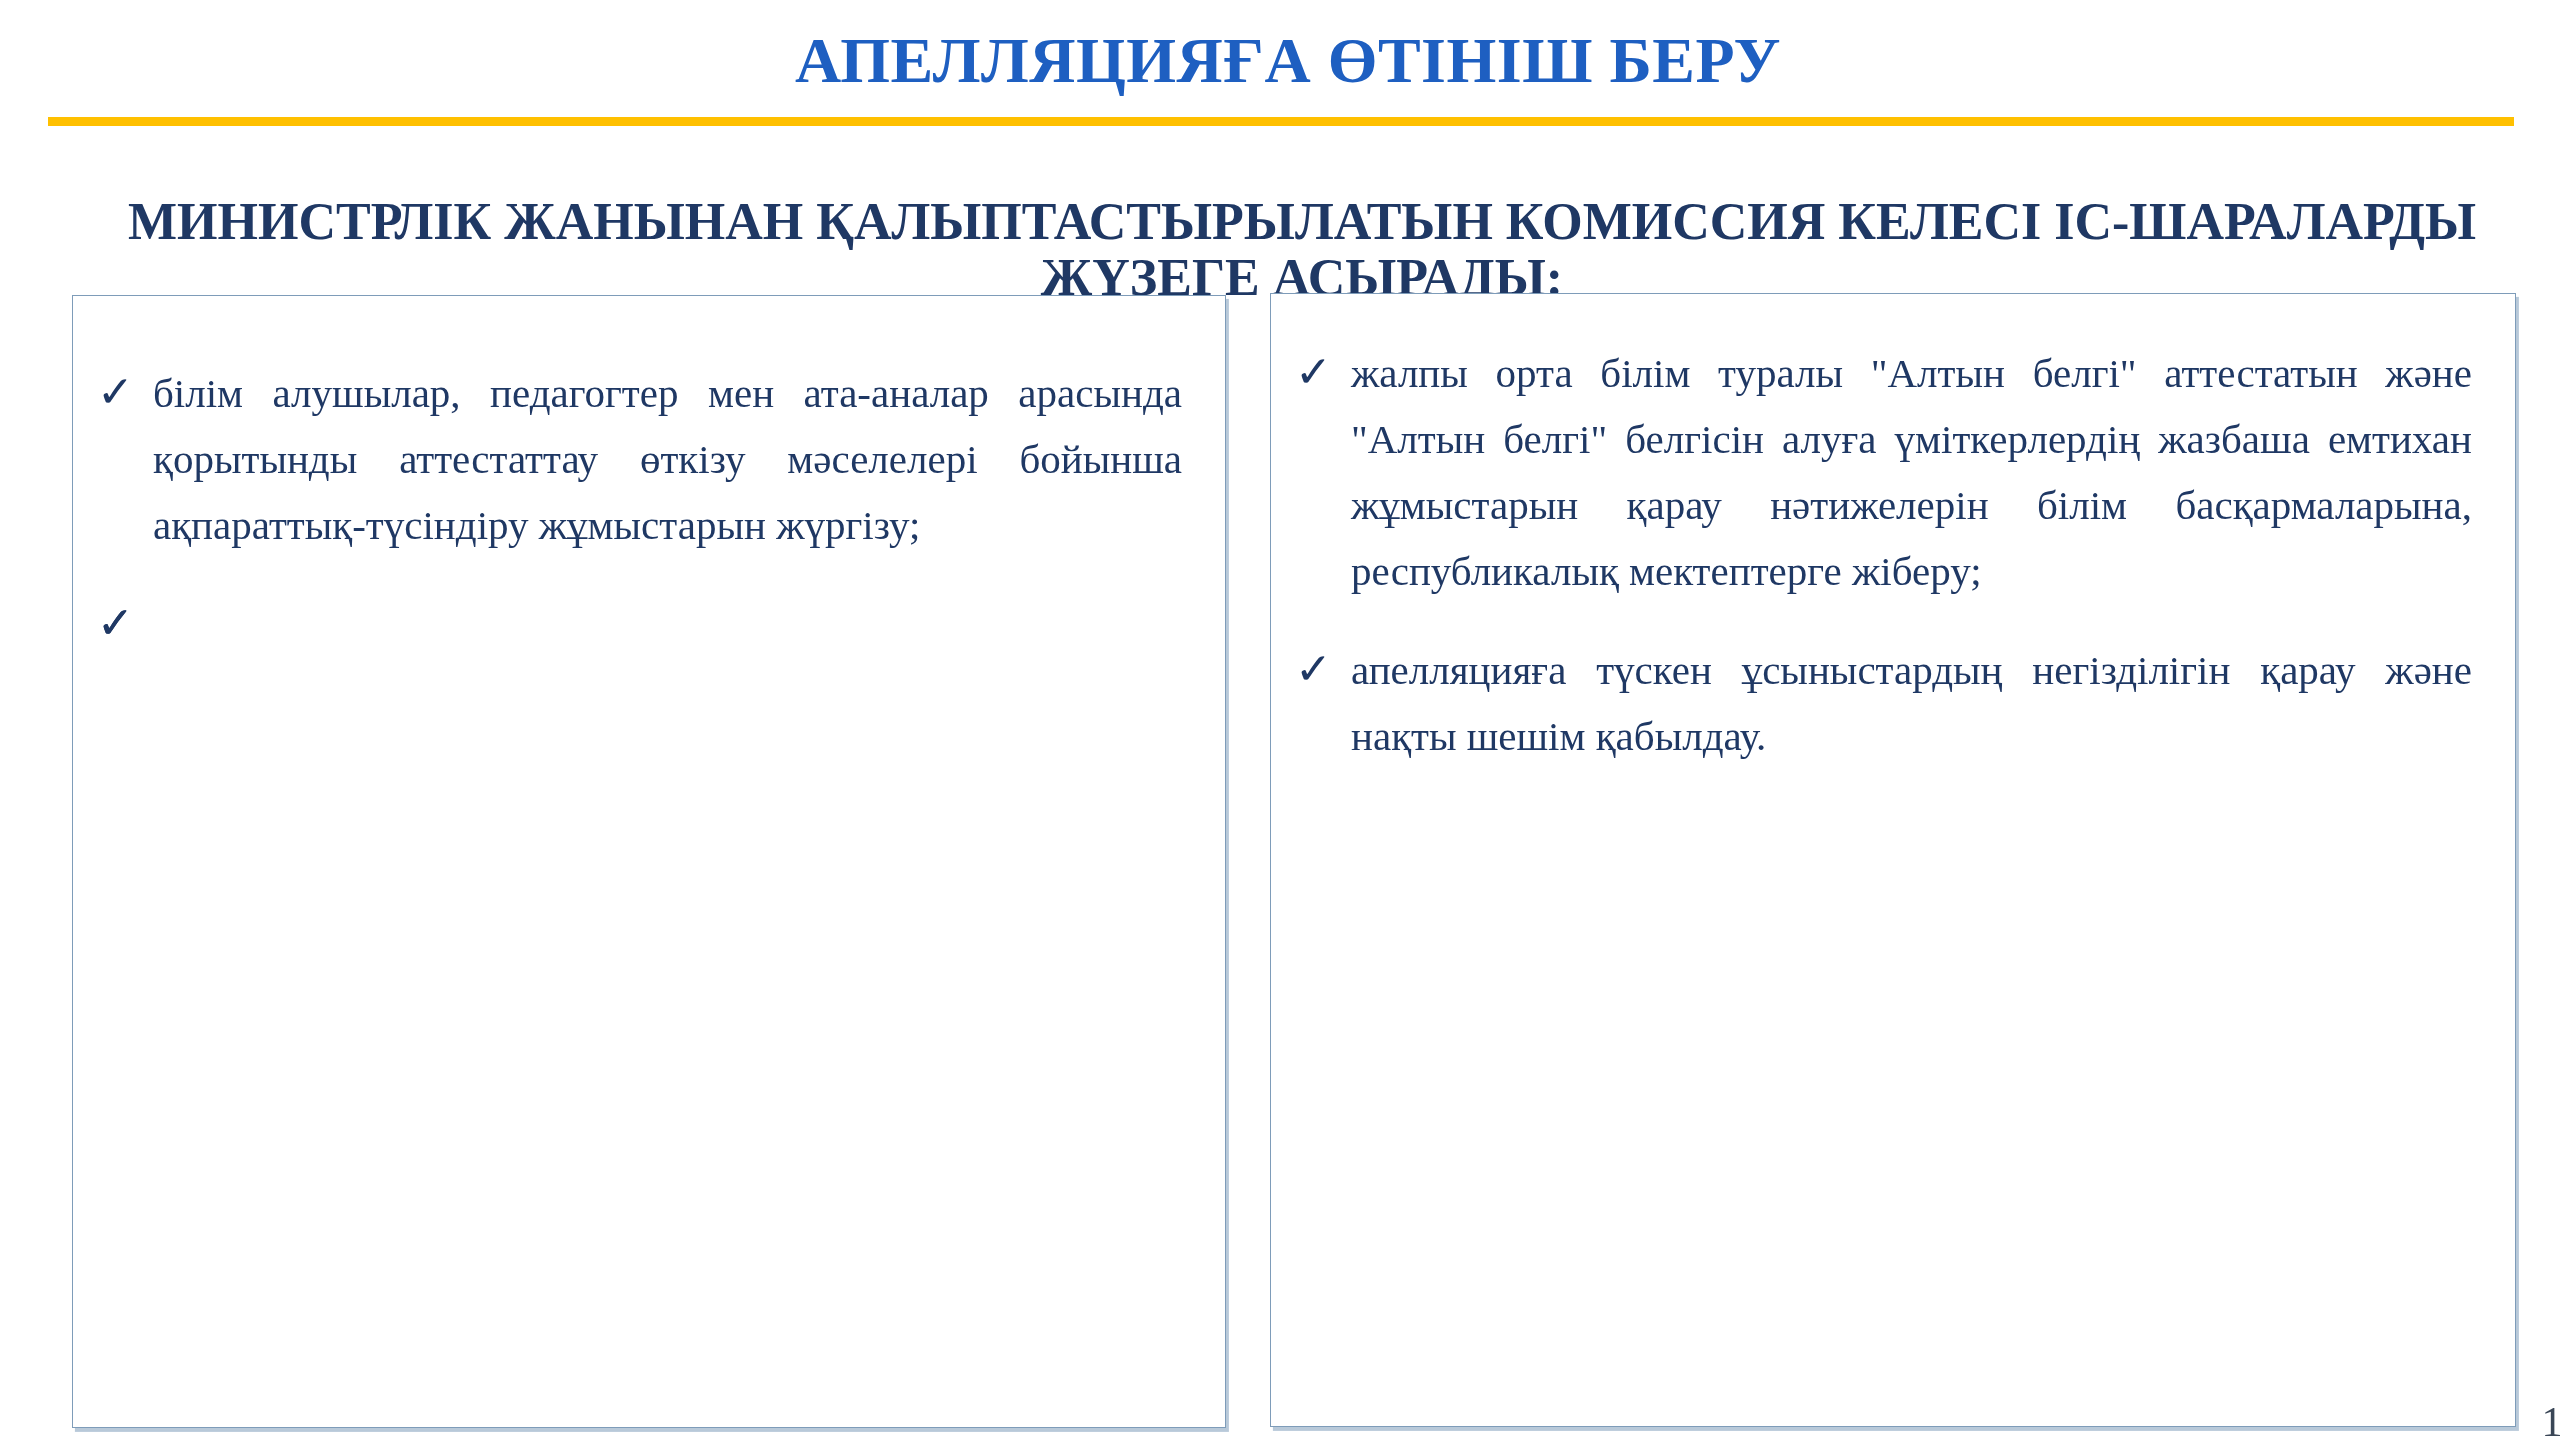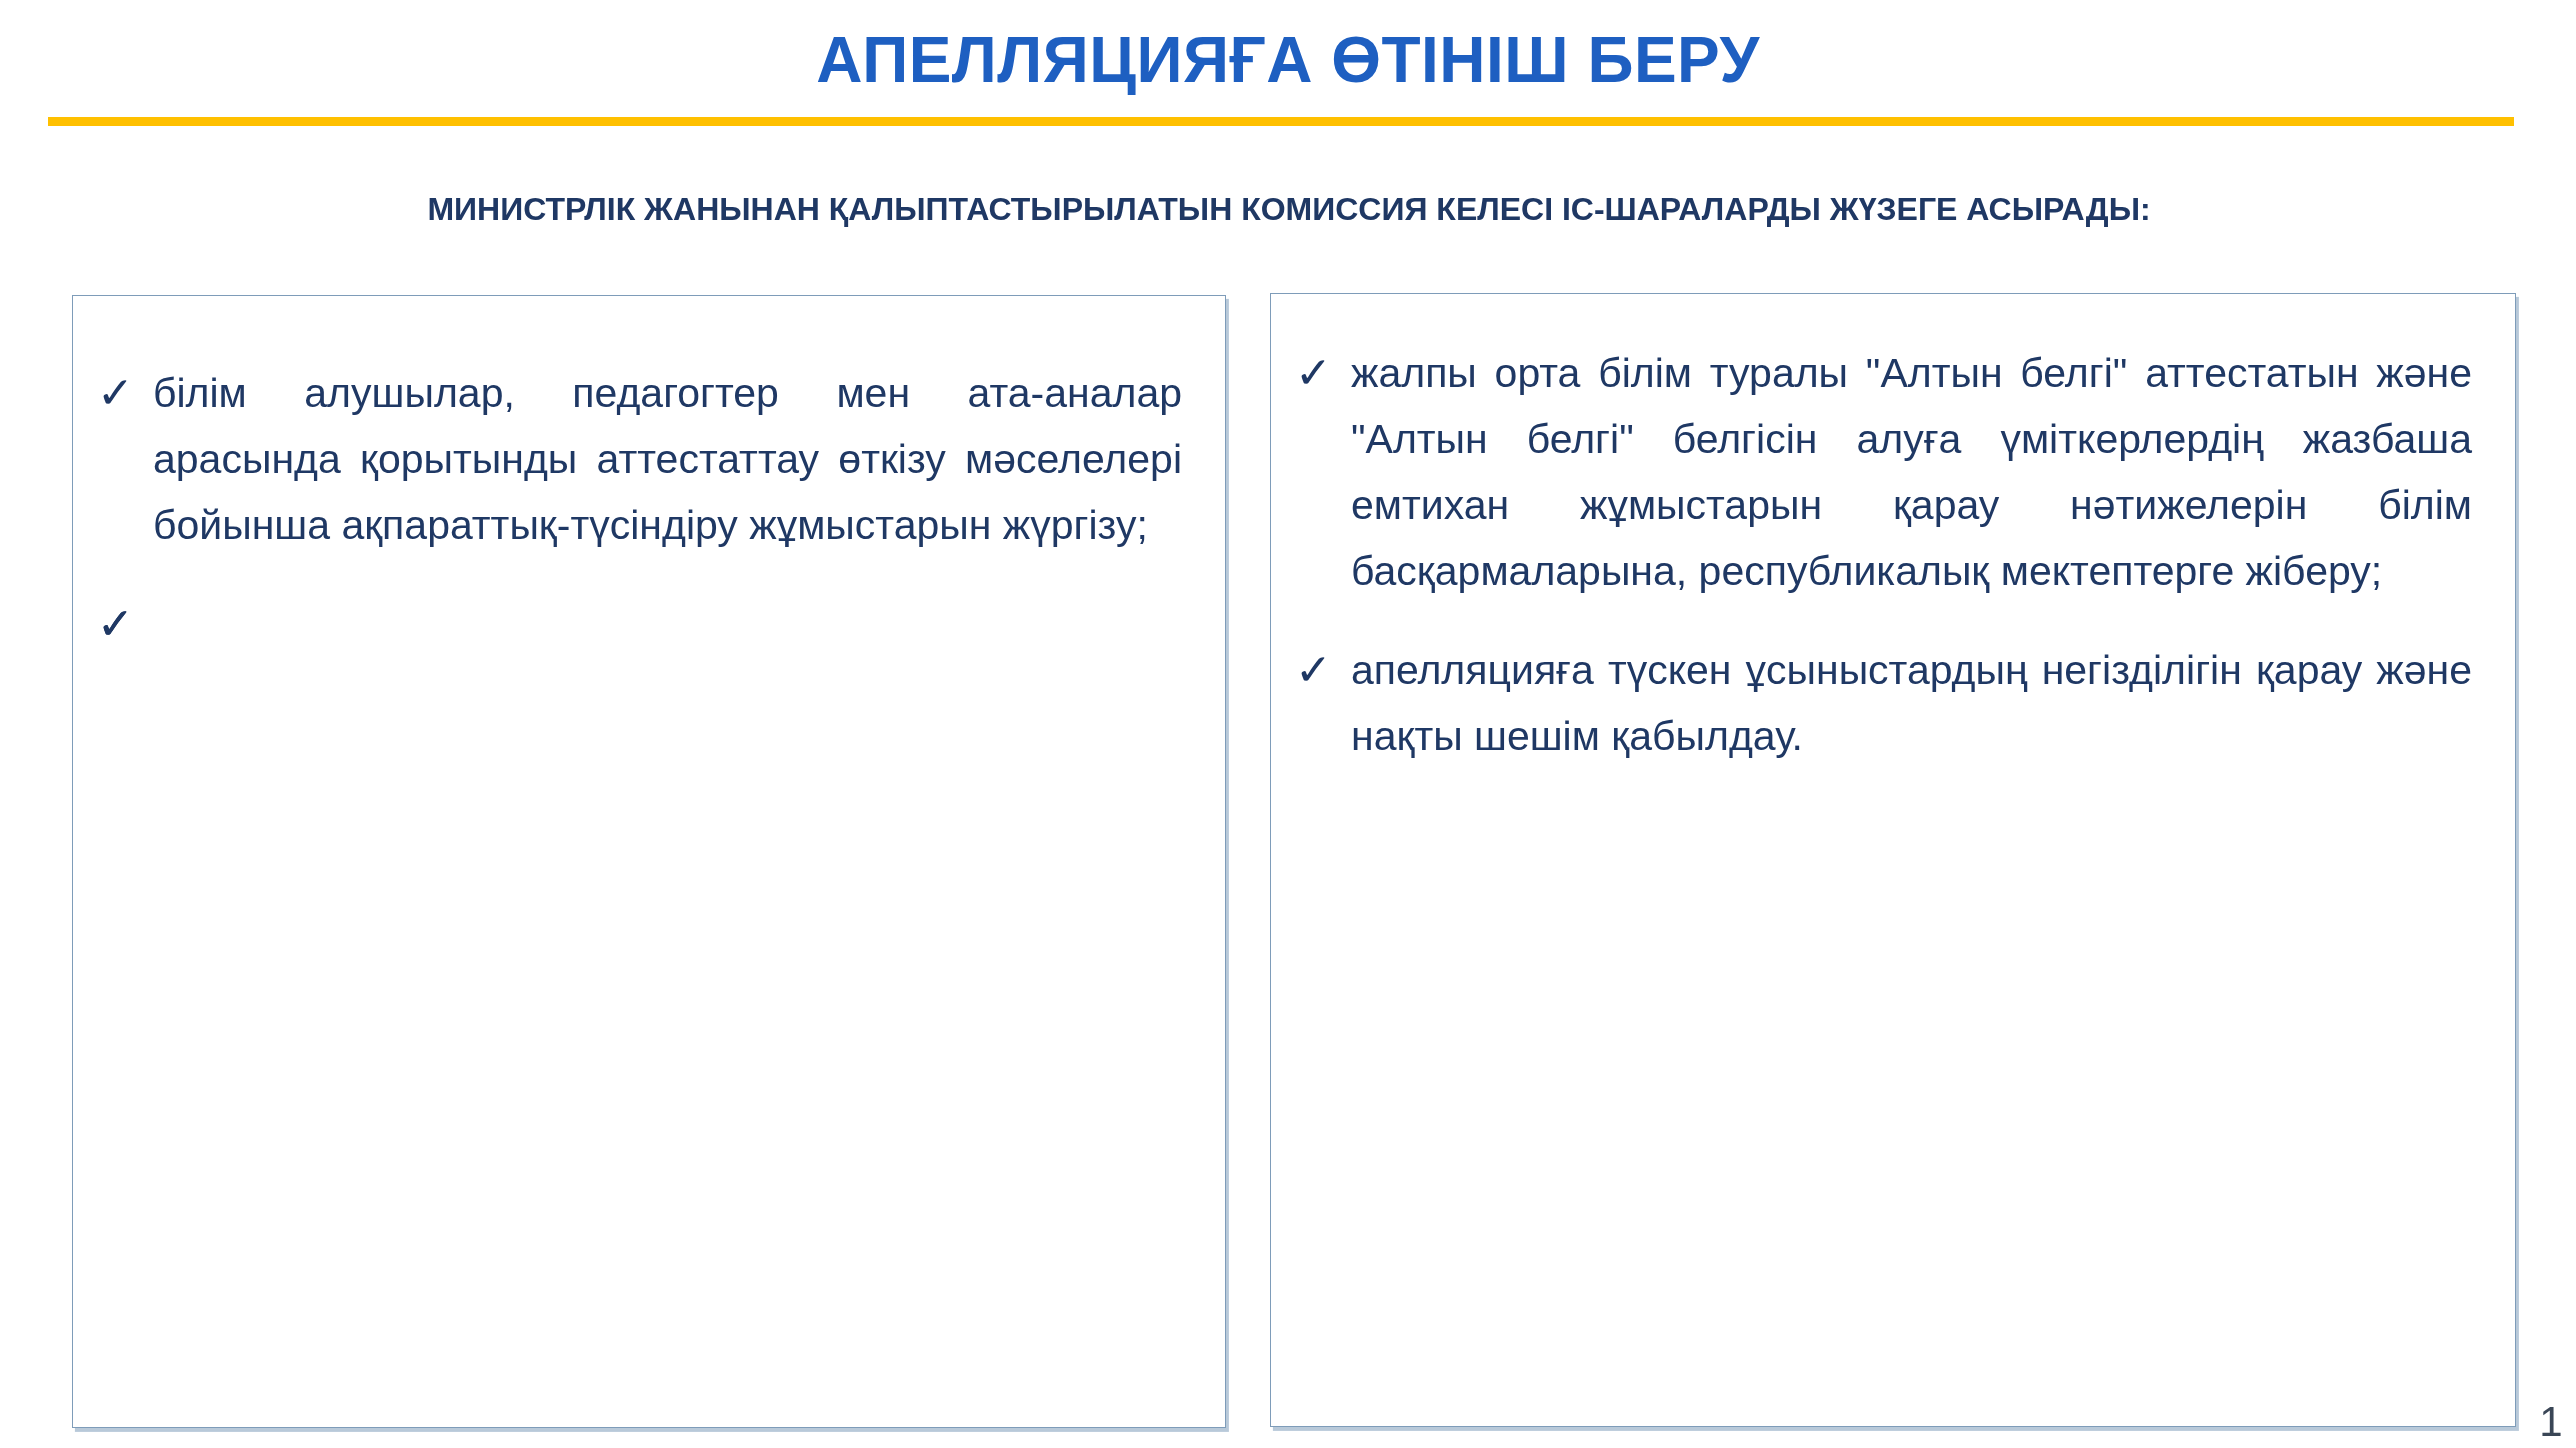--- a/index.html
+++ b/index.html
@@ -5,21 +5,21 @@
   html, body {
     margin: 0;
     padding: 0;
     background: #ffffff;
   }
   .slide {
     position: relative;
     width: 2576px;
     height: 1449px;
     background: #ffffff;
-    font-family: Liberation Sans, sans-serif;
+    font-family: Liberation Serif, serif;
     overflow: hidden;
   }
   .title {
     position: absolute;
     top: 13.5px;
     left: 0;
     width: 100%;
     margin: 0;
     text-align: center;
     font-size: 64px;
@@ -34,23 +34,23 @@
     left: 48px;
     width: 2466px;
     height: 8.7px;
     background: #FFC000;
   }
   .subtitle {
     position: absolute;
     top: 180px;
     left: 58px;
     width: 2460px;
-    margin: 1px;
+    margin: 14px;
     text-align: center;
-    font-size: 32px;
+    font-size: 52px;
     line-height: 56px;
     font-weight: bold;
     color: #1F3864;
   }
   .panel {
     position: absolute;
     box-sizing: border-box;
     background: #ffffff;
     border: 1.9px solid #7E9CB9;
     box-shadow: 2.9px 3.9px 0 rgba(126, 156, 185, 0.55);

